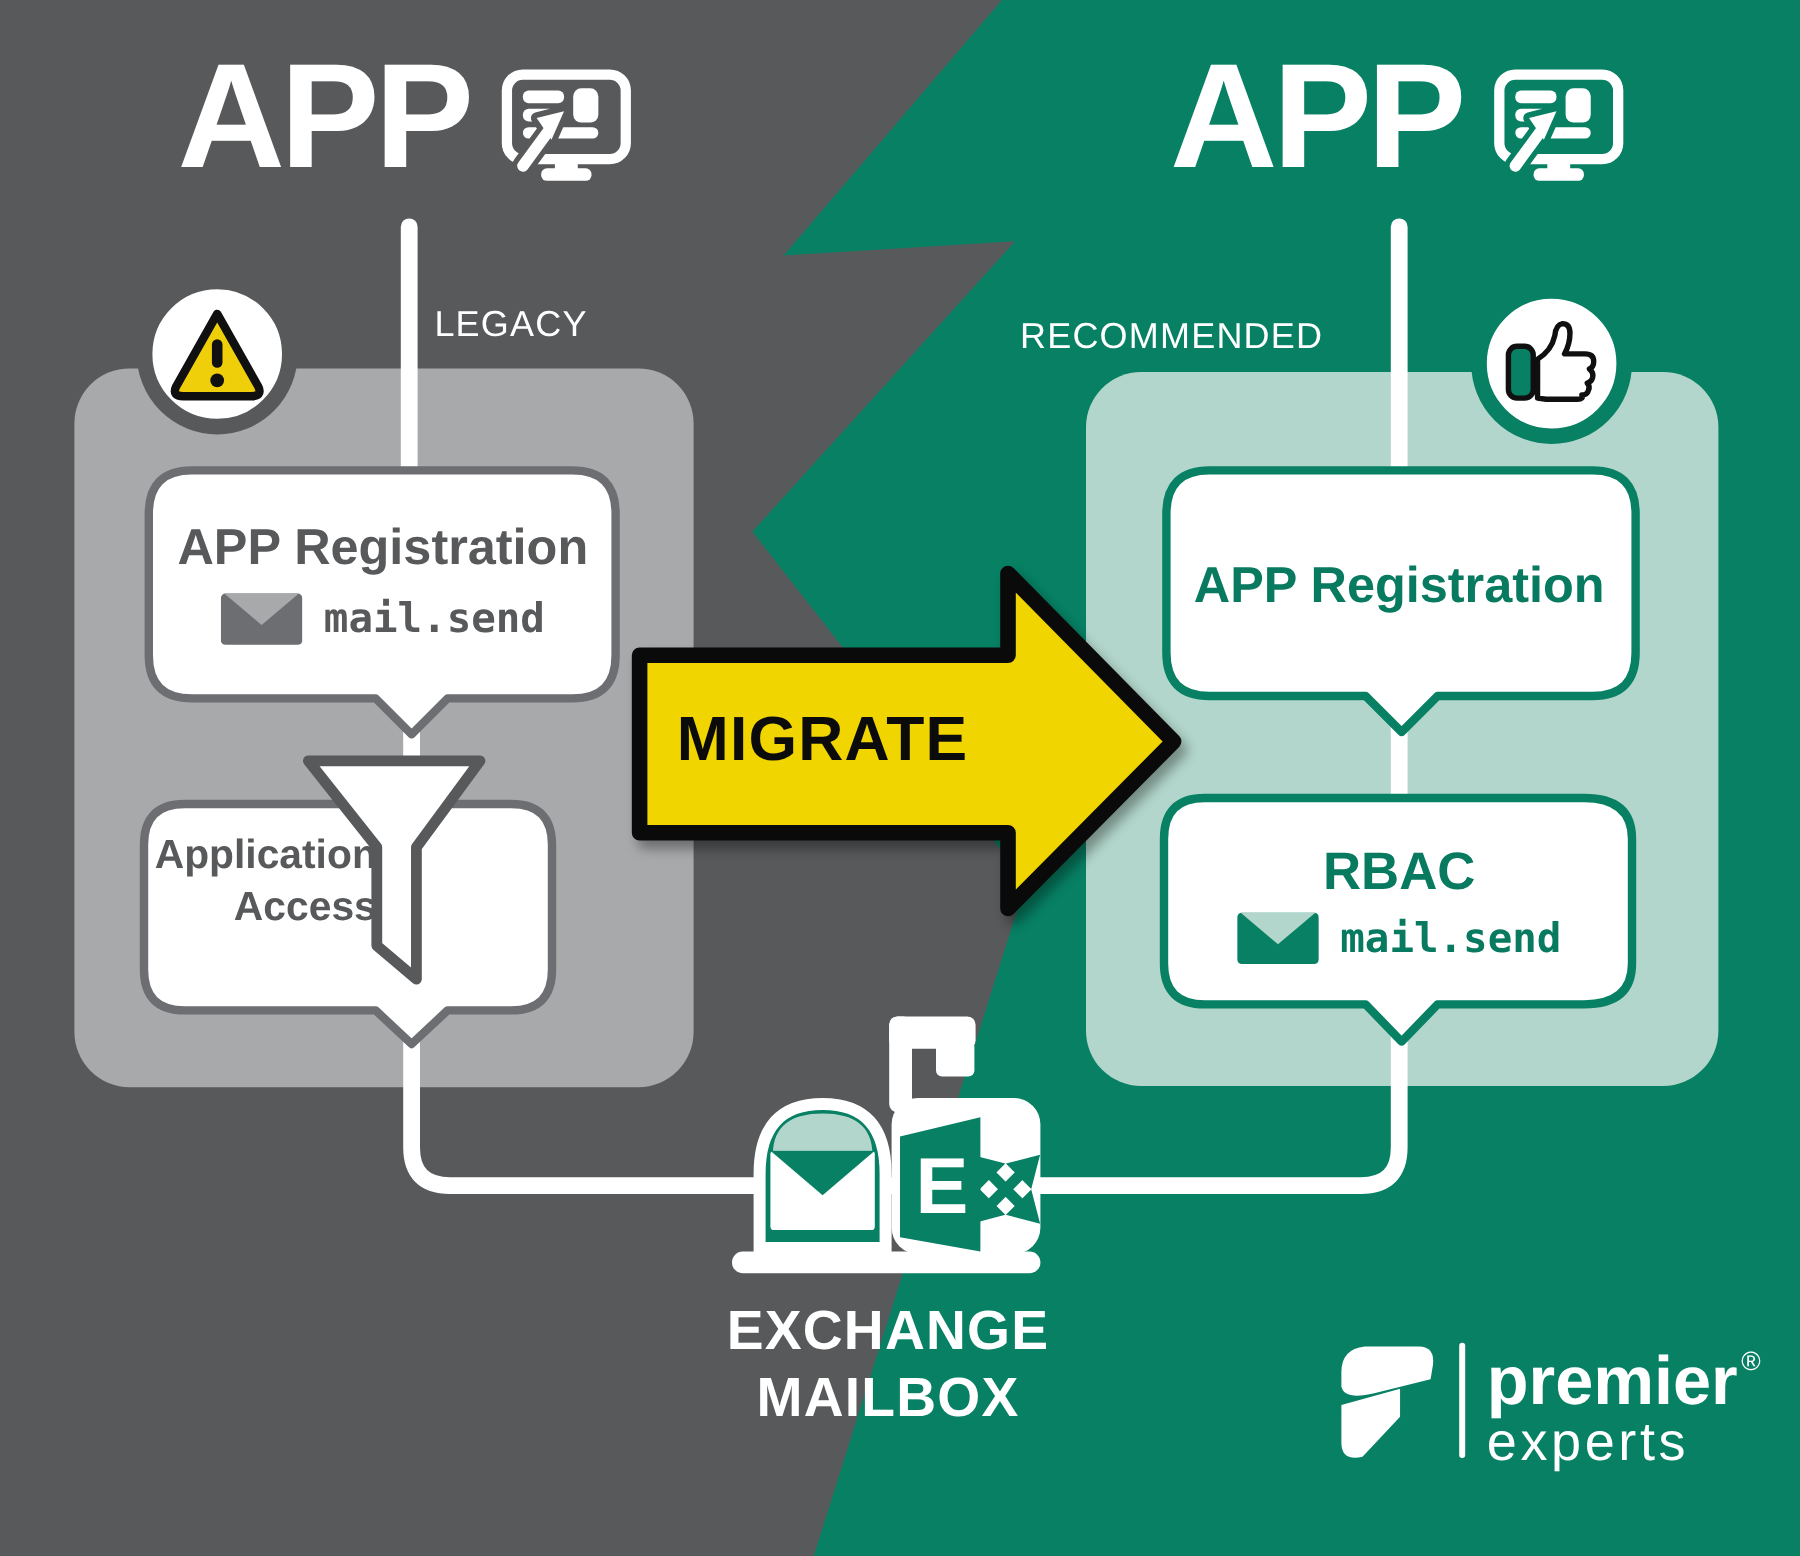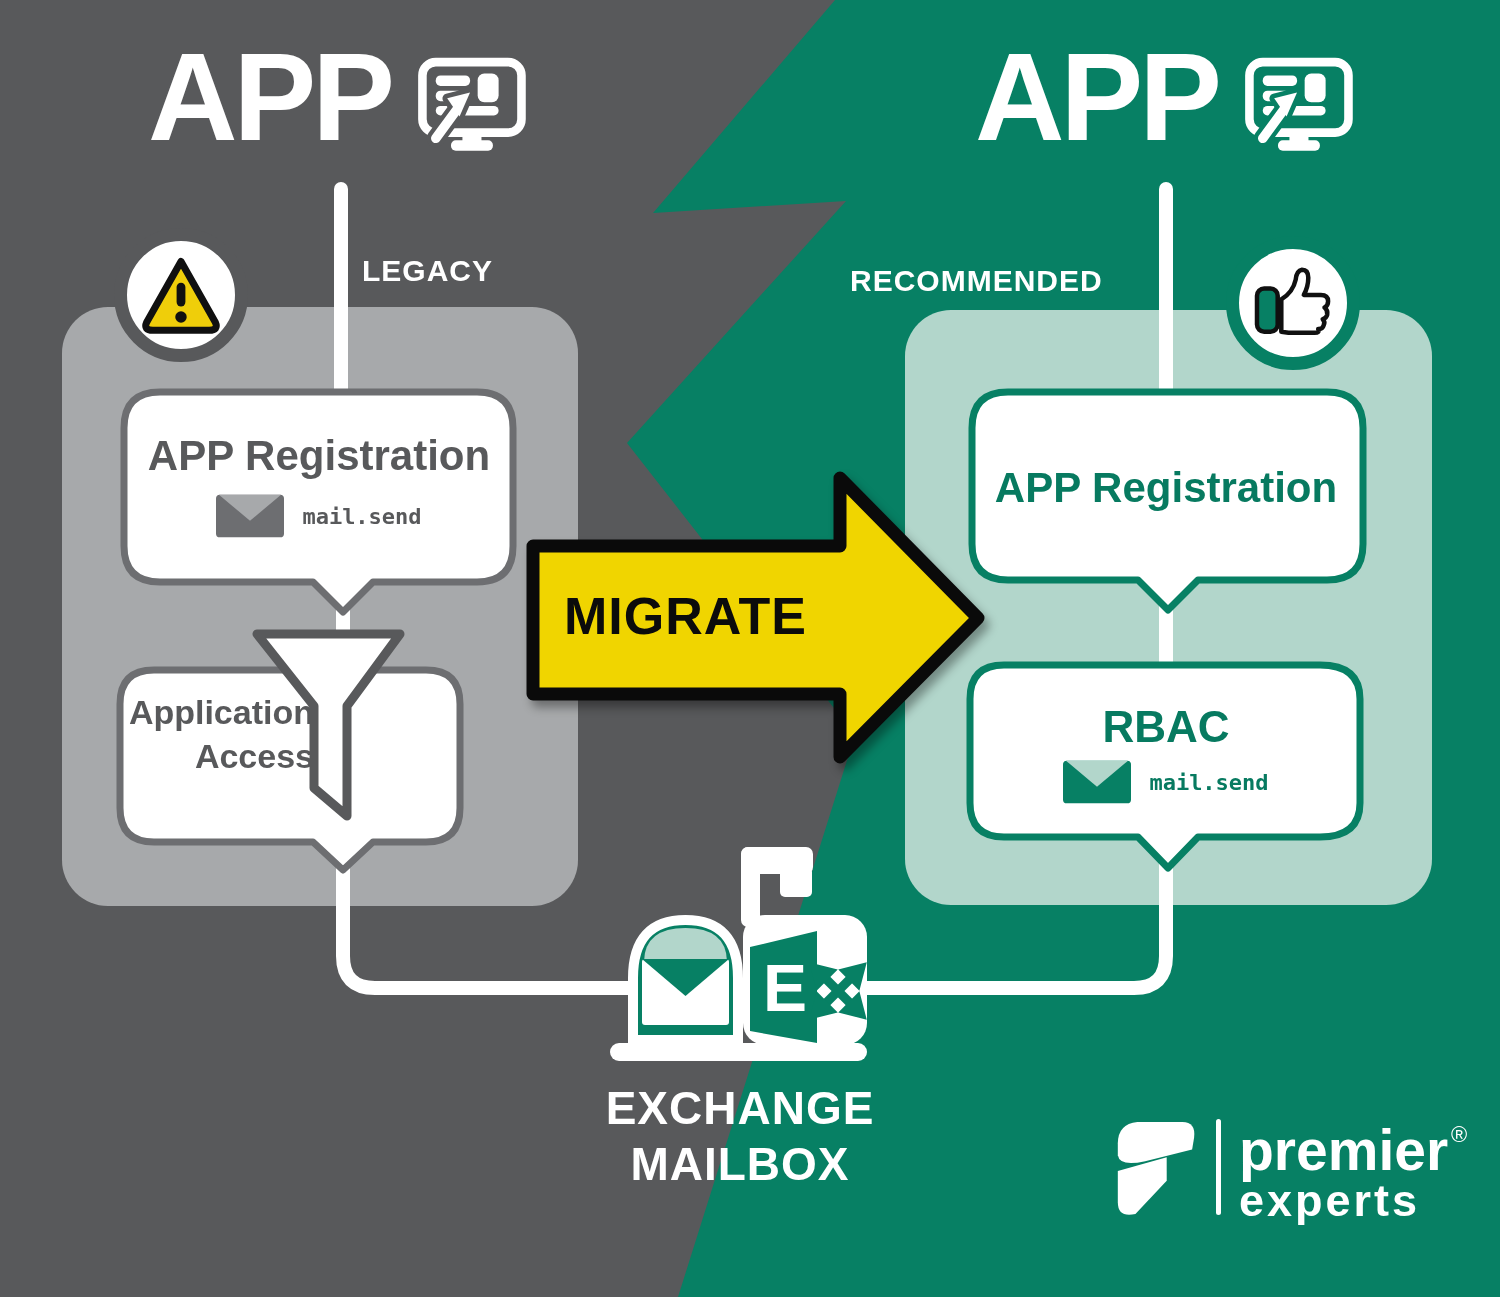--- a/index.html
+++ b/index.html
@@ -13,37 +13,37 @@
   .layer{position:absolute;left:0;top:0;}
   .panel{position:absolute;border-radius:46px;}
   .panel-left{left:62px;top:307px;width:516px;height:599px;background:#A7A9AB;}
   .panel-right{left:905px;top:310px;width:527px;height:595px;background:#B2D6CB;}
   .badge{position:absolute;width:134px;height:134px;border-radius:50%;background:#fff;
     box-sizing:border-box;display:flex;align-items:center;justify-content:center;}
   .badge-warning{left:114px;top:228px;border:13px solid #58595B;}
   .badge-thumbs{left:1226px;top:236px;border:13px solid #078064;}
   .app-title{position:absolute;display:flex;align-items:flex-start;gap:20px;color:#fff;}
   .app-title .word{font-size:124px;font-weight:900;letter-spacing:-4px;line-height:0.92;}
-  .tag{position:absolute;color:#fff;font-weight:700;font-size:30px;letter-spacing:1px;}
+  .tag{position:absolute;color:#fff;font-weight:400;font-size:30px;letter-spacing:1px;}
   .bubble-title{position:absolute;text-align:center;font-weight:700;font-size:42px;}
   .gray-text{color:#58595B;}
   .green-text{color:#077A60;}
   .mail-row{position:absolute;display:flex;align-items:center;justify-content:center;gap:18px;}
-  .perm{font-family:"DejaVu Sans Mono","Liberation Mono",monospace;font-size:22px;font-weight:700;}
+  .perm{font-family:"DejaVu Sans Mono","Liberation Mono",monospace;font-size:34px;font-weight:700;}
   .policies{position:absolute;text-align:right;font-weight:700;font-size:34px;line-height:44px;color:#58595B;}
   .rbac{position:absolute;text-align:center;font-weight:700;font-size:44px;color:#077A60;}
   .migrate-label{position:absolute;left:528px;top:586px;width:315px;text-align:center;
     font-size:52px;font-weight:900;letter-spacing:1px;color:#0b0b0b;}
   .exchange-label{position:absolute;left:538px;top:1080px;width:404px;text-align:center;
     color:#fff;font-weight:900;font-size:46px;line-height:56px;letter-spacing:1px;}
   .brand{position:absolute;left:1110px;top:1108px;display:flex;align-items:center;gap:18px;color:#fff;}
   .brand-bar{width:5px;height:96px;background:#fff;border-radius:3px;}
   .brand-name{font-size:57px;font-weight:700;line-height:54px;}
   .brand-name sup{font-size:22px;font-weight:400;vertical-align:28px;margin-left:3px;}
-  .brand-sub{font-size:45px;font-weight:700;letter-spacing:3px;line-height:48px;}
+  .brand-sub{font-size:45px;font-weight:400;letter-spacing:3px;line-height:48px;}
   .arrow-shadow{filter:drop-shadow(5px 7px 5px rgba(0,0,0,0.35));}
 </style>
 </head>
 <body>
 
 <div class="stage">
 
   <svg class="layer" width="1500" height="1297" aria-hidden="true">
     <polygon points="835,0 653,213 846,201 627,443 855,735 678,1297 1500,1297 1500,0" fill="#078064"></polygon>
   </svg>

